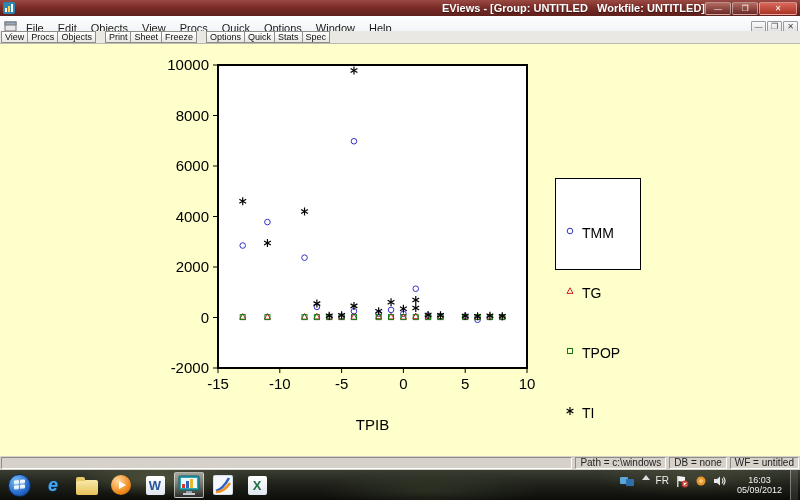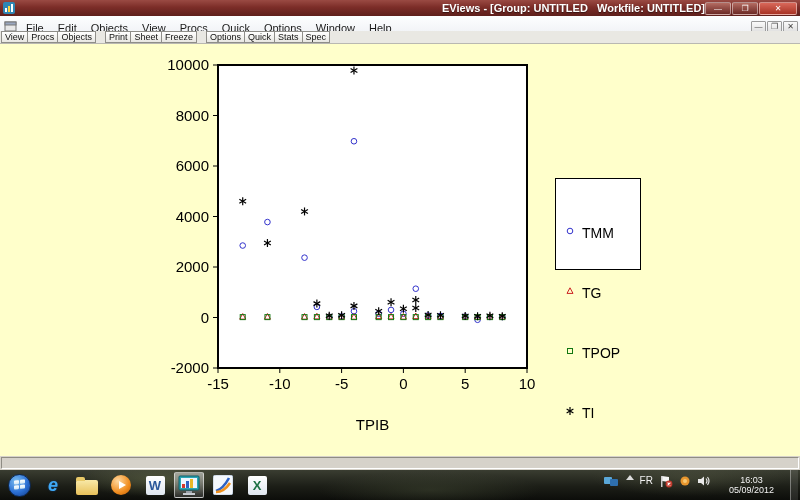--- a/index.html
+++ b/index.html
@@ -83,21 +83,21 @@
     border-radius:2px 2px 0 0;background:#e8c968;}
   .media-orb{width:20px;height:20px;border-radius:50%;
     background:radial-gradient(circle at 35% 30%,#ffd9a0,#f08c1e 60%,#b85a08);
     display:flex;align-items:center;justify-content:center;}
   .media-orb .tri{width:0;height:0;border-left:7px solid #fff;border-top:4px solid transparent;
     border-bottom:4px solid transparent;margin-left:2px;}
   .tray{margin-left:auto;display:flex;align-items:flex-start;gap:6px;color:#eee;}
   .tray-lang{font-size:10px;color:#f0f0f0;}
   .caret{width:0;height:0;border-bottom:5px solid #ddd;border-left:4px solid transparent;
     border-right:4px solid transparent;}
-  .clock{font-size:9px;line-height:10px;text-align:center;color:#f2f2f2;margin:0 12px;}
+  .clock{font-size:9px;line-height:10px;text-align:center;color:#f2f2f2;margin:0 4px;}
   .show-desktop{width:8px;height:30px;background:rgba(255,255,255,.1);
     border-left:1px solid rgba(255,255,255,.35);margin-left:4px;}
 </style>
 </head>
 <body>
 
 <div id="window">
 
   <div class="titlebar">
     <svg class="app-icon" width="12" height="12">
@@ -319,20 +319,25 @@
             <line x1="2.6" y1="4" x2="9.4" y2="8" stroke="#000000" stroke-width="1.2"></line>
             <line x1="2.6" y1="8" x2="9.4" y2="4" stroke="#000000" stroke-width="1.2"></line>
           </svg>
           <span class="legend-label">TI</span>
         </div>
       </div>
   </div>
 
   <div class="statusbar">
     <span class="sunken cmdline"></span>
+    <span id="status-panels" style="display:flex;gap:3px;">
+        <span class="sunken">Path = c:\windows</span>
+        <span class="sunken">DB = none</span>
+        <span class="sunken">WF = untitled</span>
+      </span>
   </div>
 
   <div class="taskbar">
     <span id="task-icons" style="display:flex;align-items:center;">
         <span class="task-tile">
           <span class="start-orb">
             <span class="flag">
               <span></span>
               <span></span>
               <span></span>

